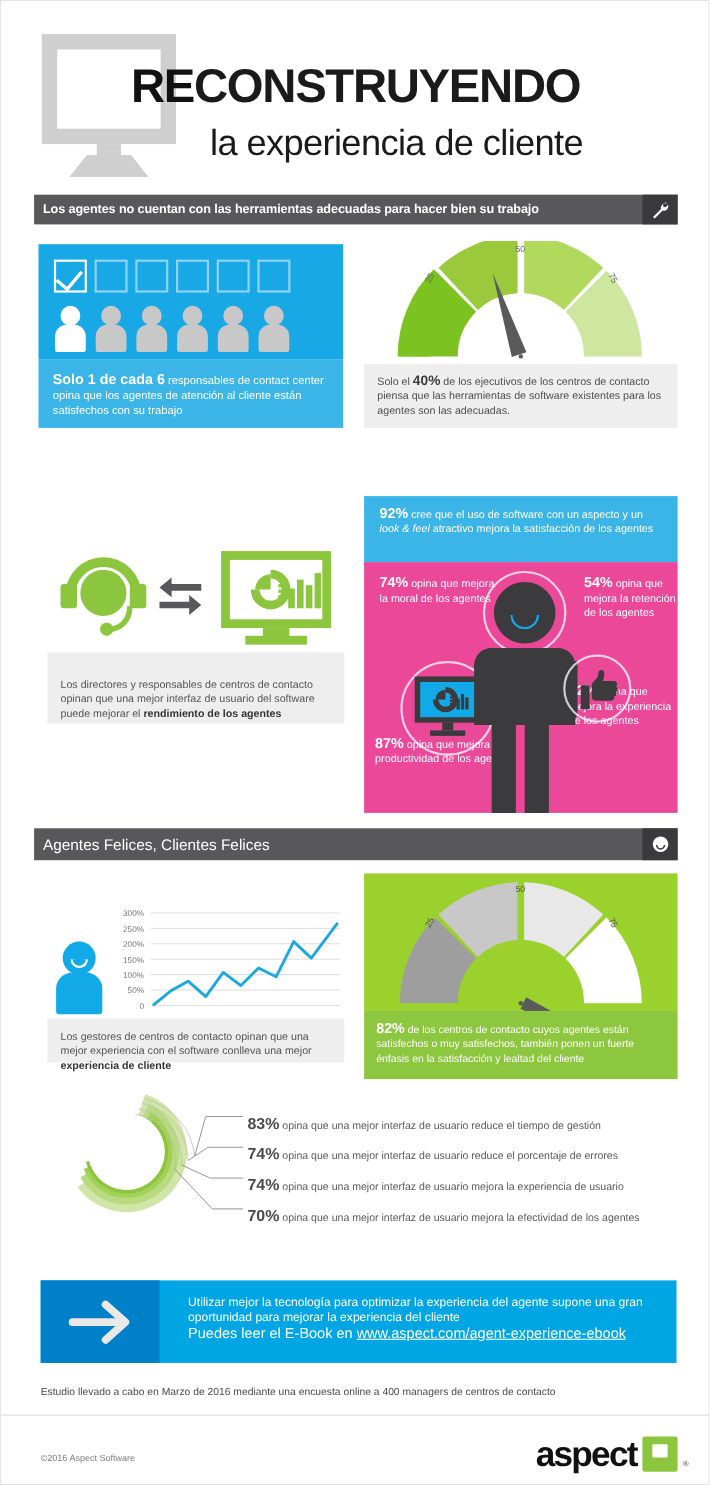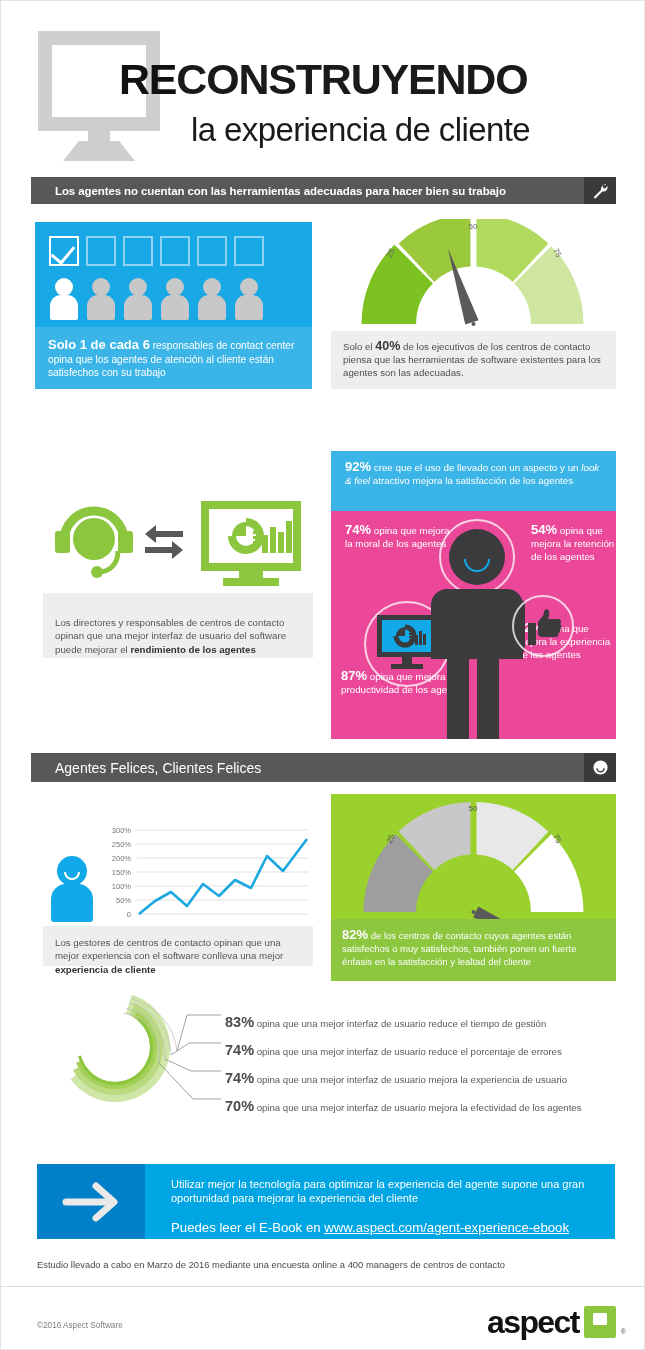--- a/index.html
+++ b/index.html
@@ -65,21 +65,21 @@
 
   
   .sec-bar {
     position: absolute;
     height: 27px;
     background: #58585a;
     display: flex; align-items: center;
   }
   .sec-bar .bar-text {
     color: #ffffff;
-    padding-left: 24px;
+    padding-left: 8px;
     white-space: nowrap;
   }
   .sec-bar .bar-icon {
     position: absolute; right: 0; top: 0;
     width: 32px; height: 27px;
     background: #3a3a3c;
     display: flex; align-items: center; justify-content: center;
   }
 
   #bar1 { left: 30px; top: 176px; width: 585px; }
@@ -319,21 +319,21 @@
     width: 108px; height: 75px;
     background: #0080c9;
     display: flex; align-items: center; justify-content: center;
   }
   .cta-t1 {
     position: absolute; left: 134px; top: 13px;
     width: 435px;
     color: #ffffff; font-size: 11px; line-height: 14px;
   }
   .cta-t2 {
-    position: absolute; left: 134px; top: 56px;
+    position: absolute; left: 134px; top: 40px;
     color: #ffffff; font-size: 13.2px;
     white-space: nowrap;
   }
   .cta-t2 u { text-decoration: underline; }
 
   .study-note {
     position: absolute; left: 36px; top: 1258px;
     color: #4a4a4a; font-size: 9.4px;
   }
   .footer-div {
@@ -489,21 +489,21 @@
         <rect x="229" y="39" width="6" height="21" fill="#8cc63e"></rect>
         <rect x="237" y="28" width="6" height="32" fill="#8cc63e"></rect>
       </g>
     </svg>
   </div>
   <div class="s2-text">
     <span>Los directores y responsables de centros de contacto opinan que una mejor interfaz de usuario del software puede mejorar el </span><b>rendimiento de los agentes</b>
   </div>
 
   <div class="s2-panel-top">
-    <b>92%</b><span> cree que el uso de llevado con un aspecto y un </span><i>look &amp; feel</i><span> atractivo mejora la satisfacción de los agentes</span>
+    <b>92%</b><span> cree que el uso de software con un aspecto y un </span><i>look &amp; feel</i><span> atractivo mejora la satisfacción de los agentes</span>
   </div>
 
   <div class="s2-panel-main">
     <div class="stat" id="stat74">
       <b>74%</b><span> opina que mejora la moral de los agentes</span>
     </div>
     <div class="stat" id="stat54">
       <b>54%</b><span> opina que mejora la retención de los agentes</span>
     </div>
     <div class="stat" id="stat87">

